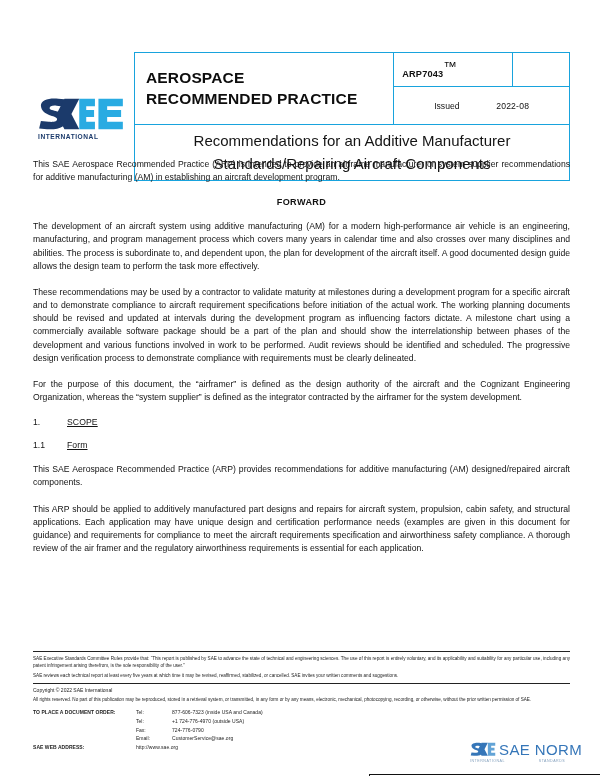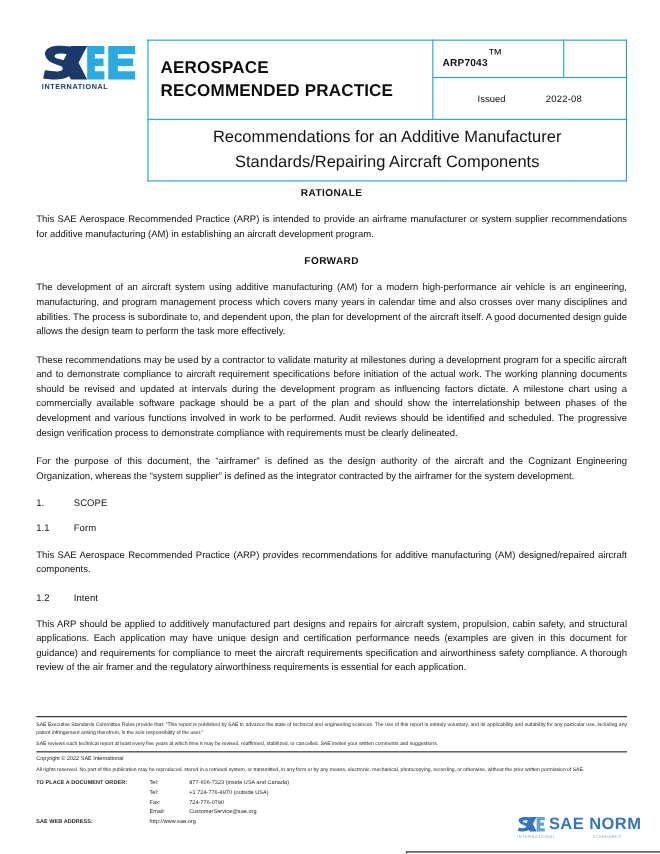--- a/index.html
+++ b/index.html
@@ -21,24 +21,24 @@
     left: 0; top: 0;
     width: 600px;
     height: 776px;
     background: #ffffff;
   }
 
   
   .header {
     position: absolute;
     left: 33px;
-    top: 36px;
+    top: 52px;
     width: 537px;
     display: flex;
-    align-items: flex-start;
+    align-items: center;
   }
 
   .logo-cell {
     width: 97px;
     flex: 0 0 97px;
     padding-top: 4px;
     padding-left: 4px;
   }
 
   .sae-logo {
@@ -143,21 +143,21 @@
   }
   p.body.last { margin-bottom: 14px; }
 
   .sec {
     font-size: 8.65px;
     margin: 0 0 13px 0;
     color: #131313;
     display: flex;
   }
   .sec-num { width: 34px; flex: 0 0 34px; }
-  .sec-title { letter-spacing: 0.1px; }
+  .sec-title { letter-spacing: 0.1px; text-decoration: underline; }
 
   
   .footer {
     position: absolute;
     left: 33px;
     top: 651px;
     width: 537px;
   }
   .rule {
     border: 0;
@@ -211,21 +211,21 @@
     position: absolute;
     left: 470px;
     top: 742px;
     width: 122px;
     opacity: 0.95;
     pointer-events: none;
   }
   .wm-row { display: flex; align-items: center; }
   .wm-text {
     font-size: 15px;
-    font-weight: bold;
+    font-weight: normal;
     color: #2b6fb5;
     letter-spacing: 0.4px;
     margin-left: 3px;
     line-height: 1;
   }
   .wm-sub {
     display: flex;
     align-items: center;
     margin-top: 2px;
     font-size: 3.6px;
@@ -279,43 +279,38 @@
           <div class="subtitle-line">Recommendations for an Additive Manufacturer</div>
           <div class="subtitle-line">Standards/Repairing Aircraft Components</div>
         </td>
       </tr>
     </tbody>
       </table>
   </div>
 
   <div class="content">
 
-    <div class="center-head">RATIONALE</div>
     <p class="body">This SAE Aerospace Recommended Practice (ARP) is intended to provide an airframe manufacturer or system supplier recommendations for additive manufacturing (AM) in establishing an aircraft development program.</p>
 
     <div class="center-head">FORWARD</div>
     <p class="body">The development of an aircraft system using additive manufacturing (AM) for a modern high-performance air vehicle is an engineering, manufacturing, and program management process which covers many years in calendar time and also crosses over many disciplines and abilities. The process is subordinate to, and dependent upon, the plan for development of the aircraft itself. A good documented design guide allows the design team to perform the task more effectively.</p>
     <p class="body">These recommendations may be used by a contractor to validate maturity at milestones during a development program for a specific aircraft and to demonstrate compliance to aircraft requirement specifications before initiation of the actual work. The working planning documents should be revised and updated at intervals during the development program as influencing factors dictate. A milestone chart using a commercially available software package should be a part of the plan and should show the interrelationship between phases of the development and various functions involved in work to be performed. Audit reviews should be identified and scheduled. The progressive design verification process to demonstrate compliance with requirements must be clearly delineated.</p>
     <p class="body">For the purpose of this document, the “airframer” is defined as the design authority of the aircraft and the Cognizant Engineering Organization, whereas the “system supplier” is defined as the integrator contracted by the airframer for the system development.</p>
 
     <div class="sec">
       <span class="sec-num">1.</span>
       <span class="sec-title">SCOPE</span>
     </div>
 
     <div class="sec">
       <span class="sec-num">1.1</span>
       <span class="sec-title">Form</span>
     </div>
     <p class="body">This SAE Aerospace Recommended Practice (ARP) provides recommendations for additive manufacturing (AM) designed/repaired aircraft components.</p>
 
-    <div class="sec">
-      <span class="sec-num">1.2</span>
-      <span class="sec-title">Intent</span>
-    </div>
 
     <p class="body last">This ARP should be applied to additively manufactured part designs and repairs for aircraft system, propulsion, cabin safety, and structural applications. Each application may have unique design and certification performance needs (examples are given in this document for guidance) and requirements for compliance to meet the aircraft requirements specification and airworthiness safety compliance. A thorough review of the air framer and the regulatory airworthiness requirements is essential for each application.</p>
   </div>
 
   <div class="footer">
     <hr class="rule">
 
     <p class="legal tight">SAE Executive Standards Committee Rules provide that: “This report is published by SAE to advance the state of technical and engineering sciences. The use of this report is entirely voluntary, and its applicability and suitability for any particular use, including any patent infringement arising therefrom, is the sole responsibility of the user.”</p>
     <p class="legal tight">SAE reviews each technical report at least every five years at which time it may be revised, reaffirmed, stabilized, or cancelled. SAE invites your written comments and suggestions.</p>
 

